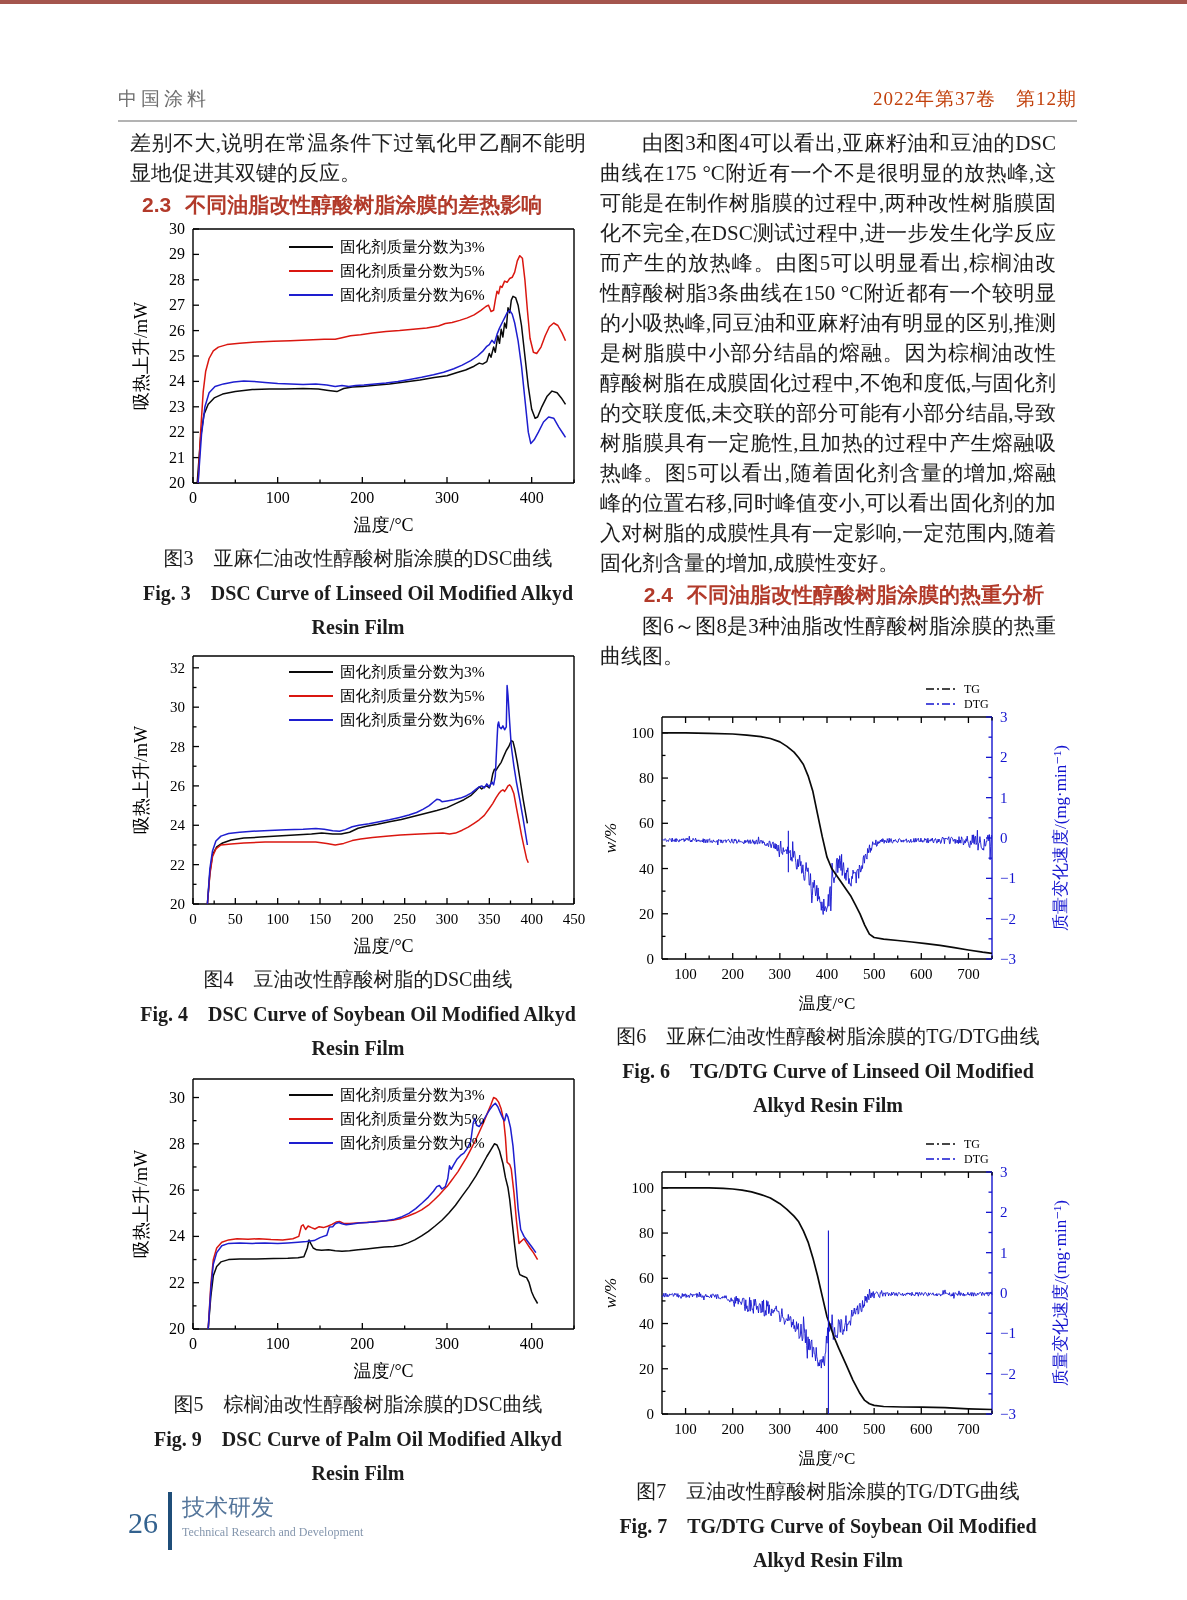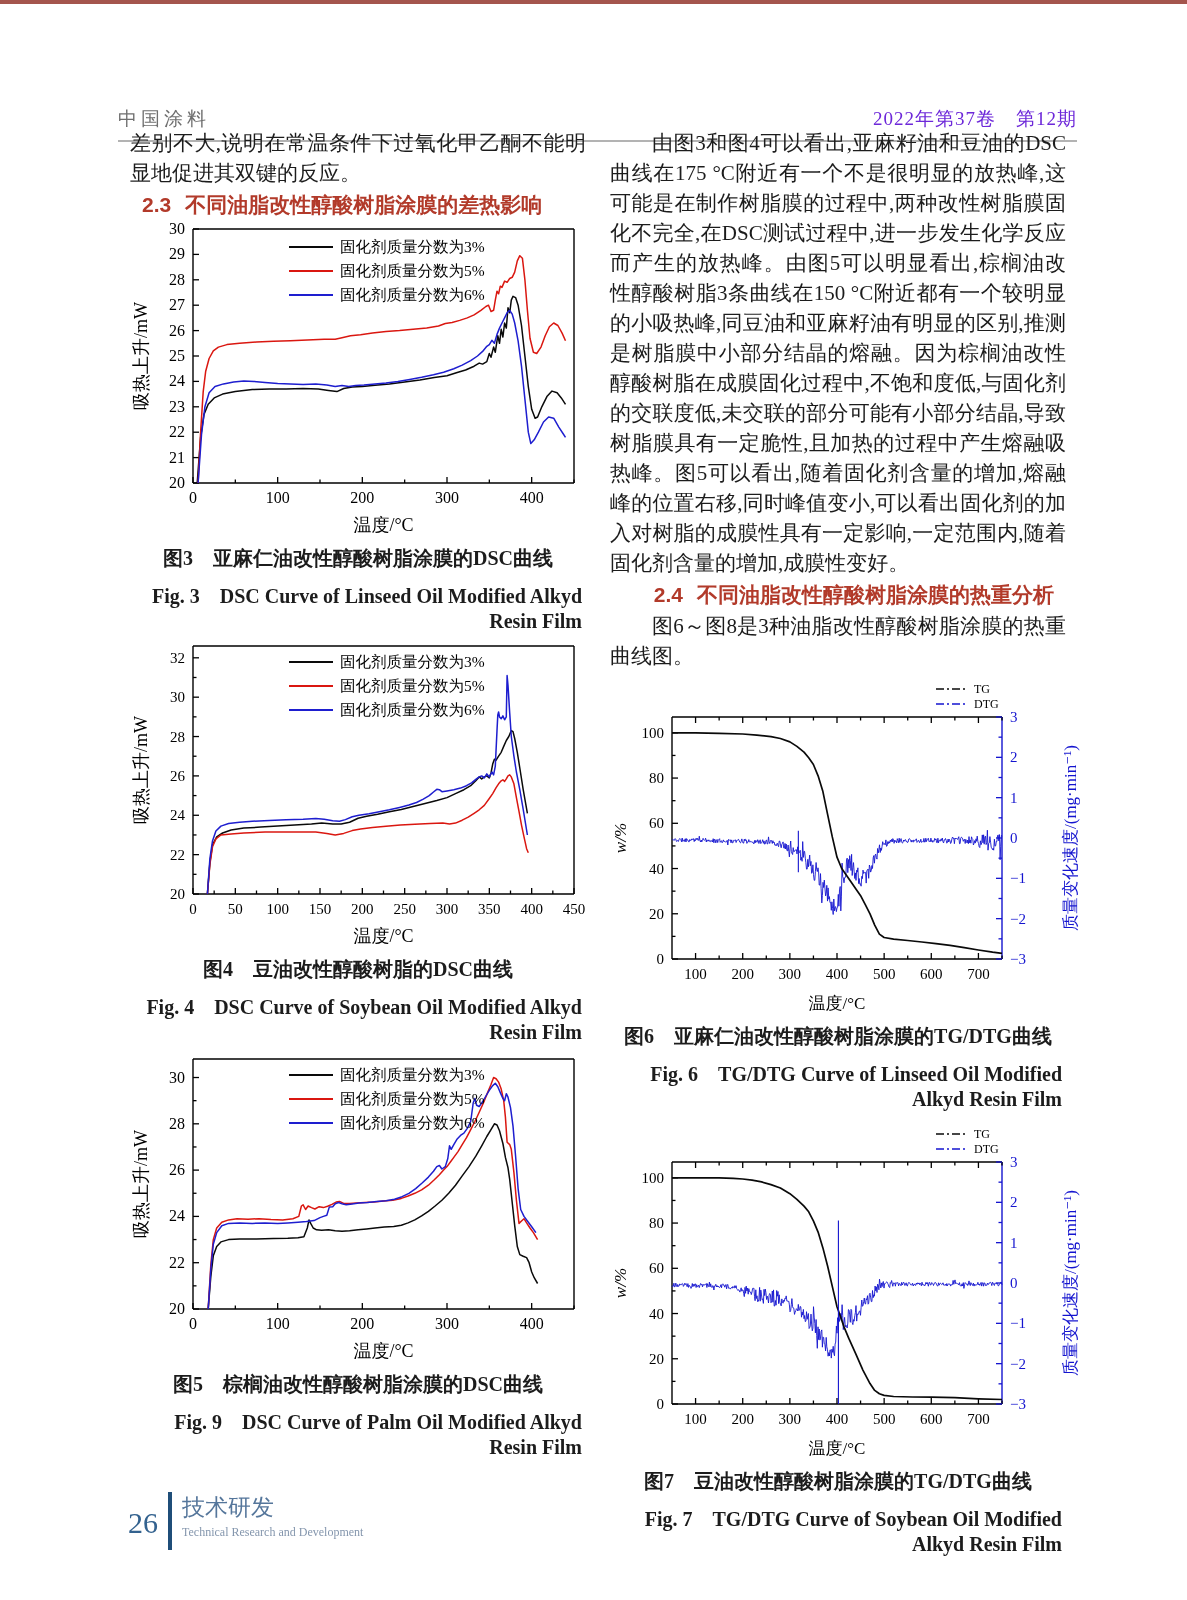--- a/index.html
+++ b/index.html
@@ -2,33 +2,33 @@
 <html><head>
 <meta charset="utf-8">
 <style>
   html,body{margin:0;padding:0;background:#e8e8e8;}
   .page{position:relative;width:1187px;height:1600px;background:#ffffff;margin:0 auto;
         font-family:"Liberation Serif","DejaVu Serif",serif;color:#1c1c1c;overflow:hidden;}
   .top-edge{position:absolute;top:0;left:0;width:100%;height:4px;background:#8d2b21;opacity:.8;}
   .hdr{position:absolute;top:86px;left:118px;right:110px;}
   .hdr-row{display:flex;justify-content:space-between;align-items:baseline;
            font-size:19px;color:#6f6f6f;letter-spacing:4px;}
-  .hdr-issue{letter-spacing:1px;color:#6d28d9;margin-top:20px;}
+  .hdr-issue{letter-spacing:1px;color:#c2410c;}
   .hdr-rule{margin-top:8px;border-top:2px solid #b3b3b3;}
-  .cols{position:absolute;top:128px;left:130px;display:flex;gap:24px;}
+  .cols{position:absolute;top:128px;left:130px;display:flex;gap:14px;}
   .col{width:456px;}
   p.body{margin:0;font-size:21px;line-height:30px;text-align:justify;}
   p.indent{text-indent:2em;}
   h2.sec{margin:1px 12px;font-size:21px;line-height:31px;font-weight:bold;
          font-family:"Liberation Sans","DejaVu Sans",sans-serif;}
   h2.sec .num{margin-right:14px;}
   figure{margin:0;text-align:center;}
   .chart{display:inline-block;}
-  .cap-cn{font-size:20px;line-height:27px;font-weight:bold;text-align:center;margin-top:2px;}
-  .cap-en{font-size:20px;line-height:25px;font-weight:bold;text-align:right;margin:12px auto 4px auto;max-width:448px;}
+  .cap-cn{font-size:20px;line-height:27px;font-weight:normal;text-align:center;margin-top:2px;}
+  .cap-en{font-size:20px;line-height:34px;font-weight:bold;text-align:center;margin:4px auto 4px auto;max-width:448px;}
   svg text{font-family:"Liberation Serif","DejaVu Serif",serif;}
   .ftr{position:absolute;top:1492px;left:128px;display:flex;align-items:flex-start;}
   .ftr .pg{font-size:30px;color:#33628f;margin-top:14px;margin-right:10px;}
   .ftr .bar{width:4px;height:58px;background:#1f4e79;margin-right:10px;}
   .ftr-cn{font-size:23px;font-weight:normal;color:#55769b;line-height:30px;
           font-family:"Liberation Sans","DejaVu Sans",sans-serif;}
   .ftr-en{font-size:12px;color:#8496ad;line-height:20px;}
 </style>
 </head>
 <body>

